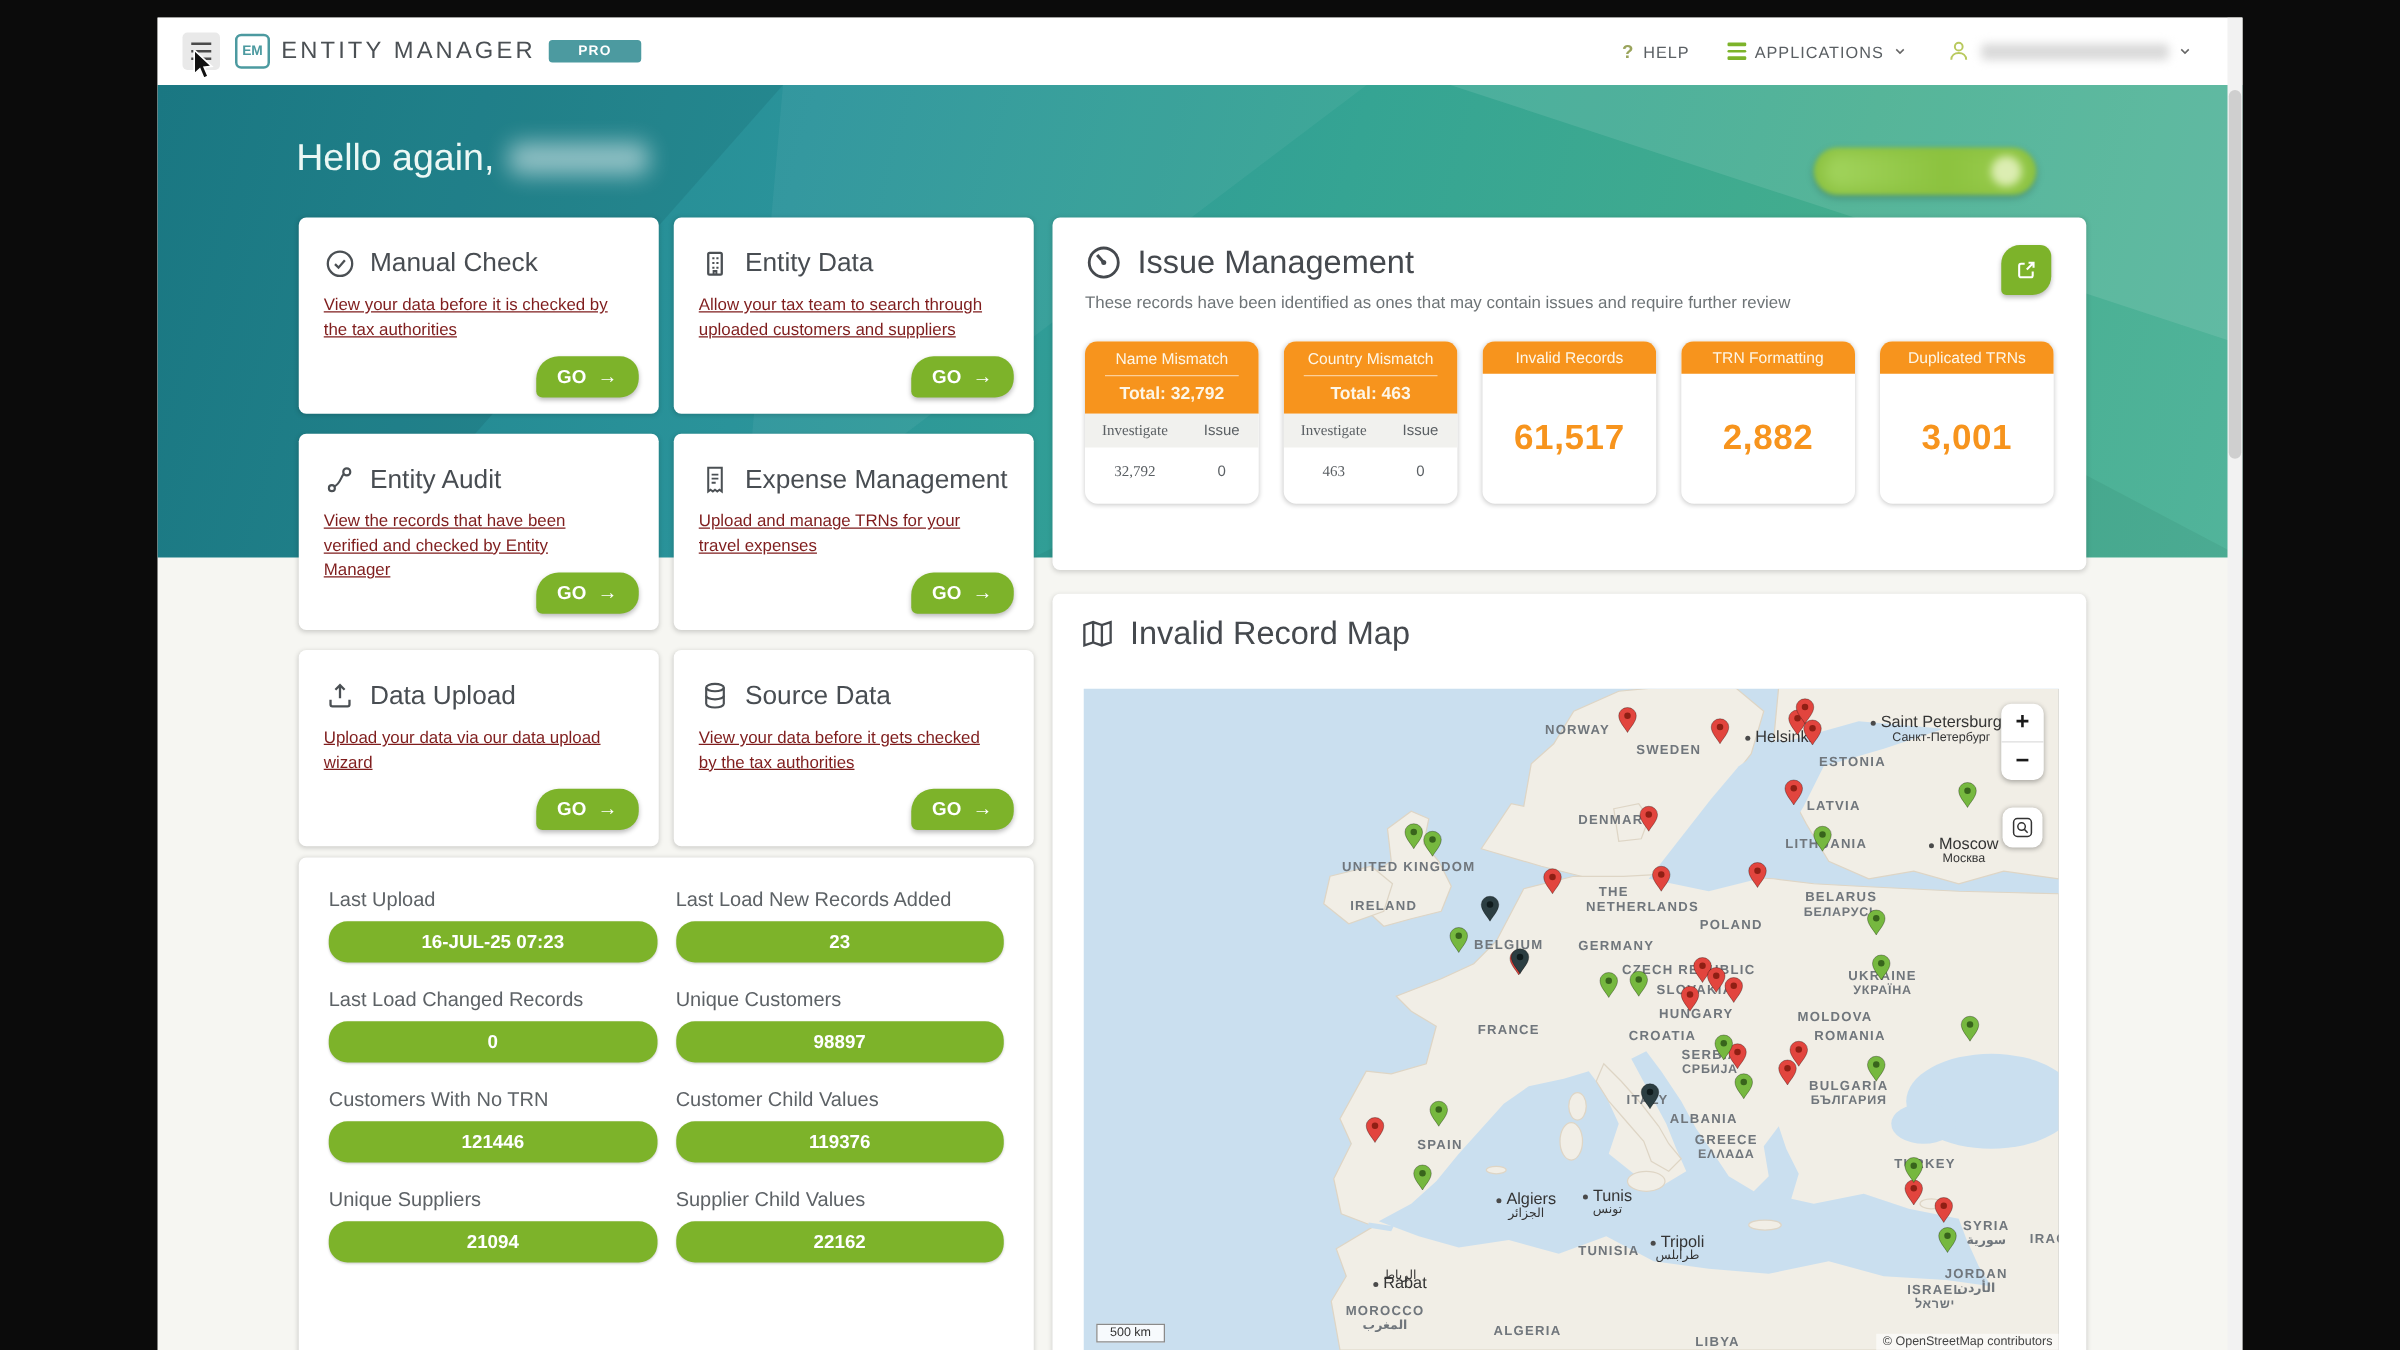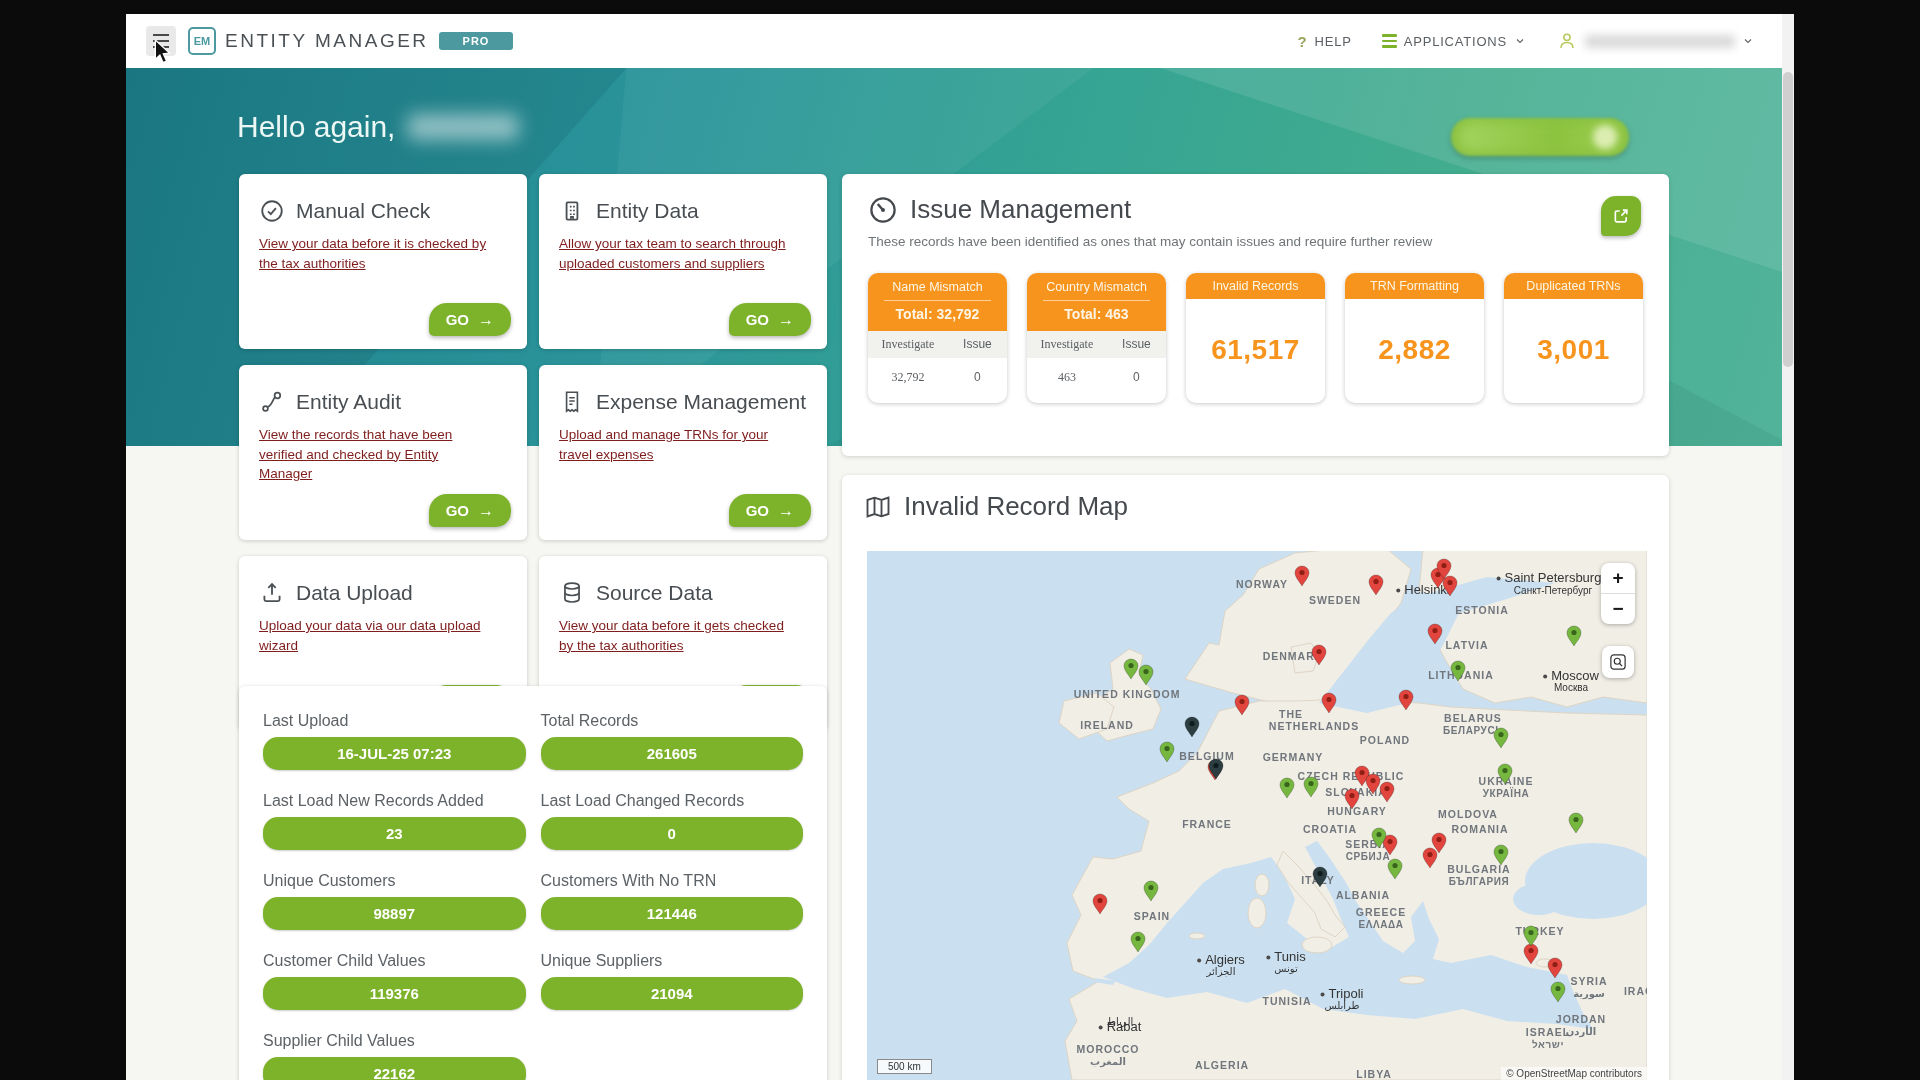--- a/index.html
+++ b/index.html
@@ -39,21 +39,21 @@
   .hero-cta{position:absolute;right:165px;top:50px;width:178px;height:38px;border-radius:19px;
         background:#8bc140;box-shadow:0 2px 5px rgba(0,0,0,0.25);filter:blur(1.5px);overflow:hidden;cursor:pointer;}
   .hero-cta .blob{position:absolute;inset:4px 8px;border-radius:14px;filter:blur(6px);
         background:linear-gradient(90deg,#a2d45e,#8cc23e 60%,#9ccf52);}
   .hero-cta .dot{position:absolute;right:12px;top:7px;width:24px;height:24px;border-radius:50%;
         background:#dcedb2;filter:blur(3px);}
 
   
   .cards-grid{position:absolute;left:113px;top:160px;width:588px;display:grid;
         grid-template-columns:288px 288px;gap:16px 12px;z-index:4;}
-  .card{background:#fff;border-radius:6px;box-shadow:0 1px 4px rgba(0,0,0,0.18);height:175px;
+  .card{background:#fff;border-radius:6px;box-shadow:0 1px 4px rgba(0,0,0,0.18);height:157px;
         box-sizing:border-box;padding:24px 20px 14px;position:relative;}
   .card-head{display:flex;align-items:center;gap:11px;}
   .card-title{font-size:21px;color:#484d52;}
   .card-desc{font-size:13.5px;color:#7f1d1d;line-height:1.45;margin-top:10px;max-width:235px;text-decoration:underline;}
   .go-btn{position:absolute;right:16px;bottom:13px;background:#7db32a;color:#fff;font-weight:bold;font-size:15px;
         padding:8px 17px;border-radius:18px 15px 15px 5px;display:flex;align-items:center;gap:9px;
         box-shadow:0 2px 4px rgba(0,0,0,0.28);cursor:pointer;}
   .go-arrow{font-weight:normal;font-size:16px;line-height:1;}
 
   
@@ -274,24 +274,20 @@
         <span class="go-arrow">→</span>
       </div>
     </div>
   </div>
 
   <div class="stats-panel">
     <div class="stats-grid">
       <div>
         <span class="stat-label">Last Upload</span>
         <div class="stat-pill">16-JUL-25 07:23</div>
-      </div>
-      <div>
-        <span class="stat-label">Total Records</span>
-        <div class="stat-pill">261605</div>
       </div>
       <div>
         <span class="stat-label">Last Load New Records Added</span>
         <div class="stat-pill">23</div>
       </div>
       <div>
         <span class="stat-label">Last Load Changed Records</span>
         <div class="stat-pill">0</div>
       </div>
       <div>

